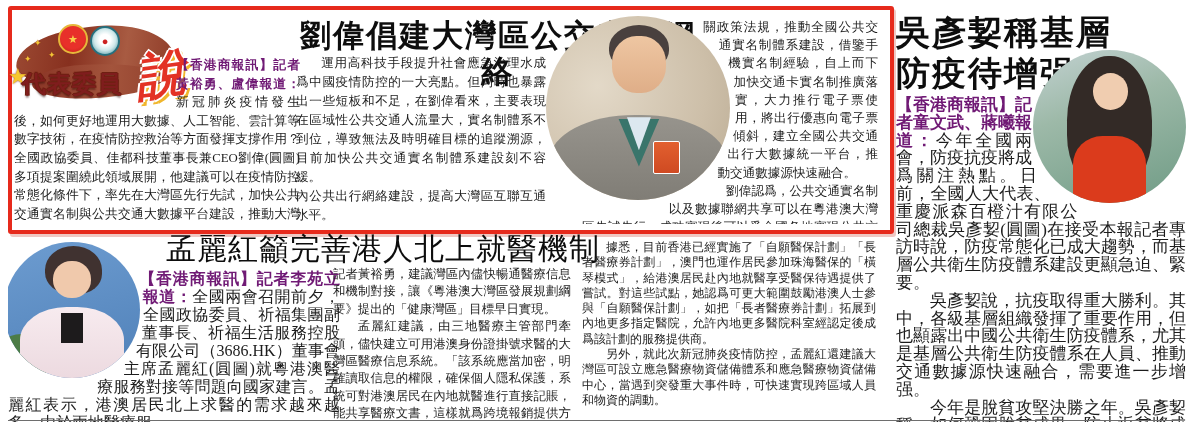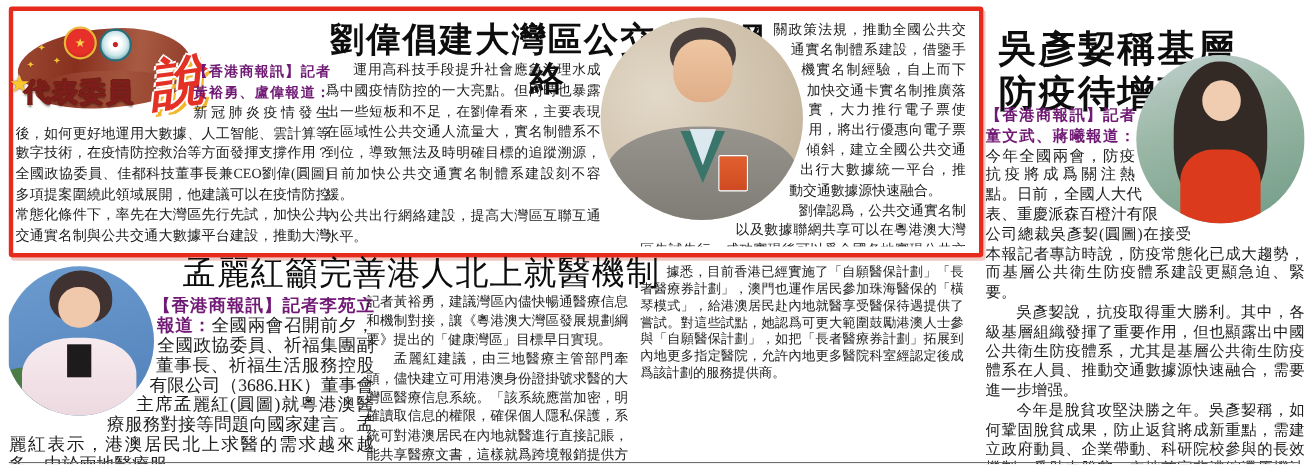--- a/index.html
+++ b/index.html
@@ -92,21 +92,21 @@
                   shape-outside:circle(72px at 63px 41px);}
   .b-col2{left:325px;top:36px;width:238px;height:158px;overflow:hidden;
           font-size:12.4px;line-height:17.4px;}
   .b-col3{left:574px;top:10px;width:294px;height:184px;overflow:hidden;
           font-size:12px;line-height:15.3px;}
 
   
   .right-box{left:896px;top:12px;width:290px;height:410px;overflow:hidden;}
   .r-headline{font-size:34px;line-height:41px;font-weight:900;letter-spacing:2px;color:#0d0d0d;}
   .r-body{position:absolute;left:0;top:84px;width:290px;height:326px;overflow:hidden;
-          font-size:14px;line-height:17.8px;}
+          font-size:17px;line-height:17.8px;}
   .r-photo-spacer{float:right;width:154px;height:113px;
                   shape-outside:circle(83px at 77px 30px);}
 
   .bottom-rule{left:8px;top:420px;width:1172px;height:1px;background:#6e6e6e;}
 </style>
 </head>
 <body>
 
 <div class="abs top-box">
 
@@ -168,25 +168,26 @@
     <p class="para"><span class="lead">【香港商報訊】記者李苑立報道：</span><span>全國兩會召開前夕，全國政協委員、祈福集團副董事長、祈福生活服務控股有限公司（3686.HK）董事會主席孟麗紅(圓圖)就粵港澳醫療服務對接等問題向國家建言。孟麗紅表示，港澳居民北上求醫的需求越來越多，由於兩地醫療服</span></p>
   </div>
 
   <div class="abs b-col2">
     <p class="para">記者黃裕勇，建議灣區內儘快暢通醫療信息和機制對接，讓《粵港澳大灣區發展規劃綱要》提出的「健康灣區」目標早日實現。</p>
     <p class="para ind">孟麗紅建議，由三地醫療主管部門牽頭，儘快建立可用港澳身份證掛號求醫的大灣區醫療信息系統。「該系統應當加密，明確讀取信息的權限，確保個人隱私保護，系統可對港澳居民在內地就醫進行直接記賬，能共享醫療文書，這樣就爲跨境報銷提供方便。」孟麗紅說。</p>
   </div>
 
   <div class="abs b-col3">
     <p class="para ind">據悉，目前香港已經實施了「自願醫保計劃」「長者醫療券計劃」，澳門也運作居民參加珠海醫保的「橫琴模式」，給港澳居民赴內地就醫享受醫保待遇提供了嘗試。對這些試點，她認爲可更大範圍鼓勵港澳人士參與「自願醫保計劃」，如把「長者醫療券計劃」拓展到內地更多指定醫院，允許內地更多醫院科室經認定後成爲該計劃的服務提供商。</p>
+    <p class="para ind">另外，就此次新冠肺炎疫情防控，孟麗紅還建議大灣區可設立應急醫療物資儲備體系和應急醫療物資儲備中心，當遇到突發重大事件時，可快速實現跨區域人員和物資的調動。</p>
   </div>
 </div>
 
 <div class="abs right-box">
-  <h1 class="r-headline" style="margin:12px">
+  <h1 class="r-headline" style="margin:0">
     <div>吳彥㛃稱基層</div>
     <div>防疫待增强</div>
   </h1>
 
   <div class="abs portrait r-photo">
     <div class="ph w1-hair"></div>
     <div class="ph w1-face"></div>
     <div class="ph w1-dress"></div>
   </div>
 

